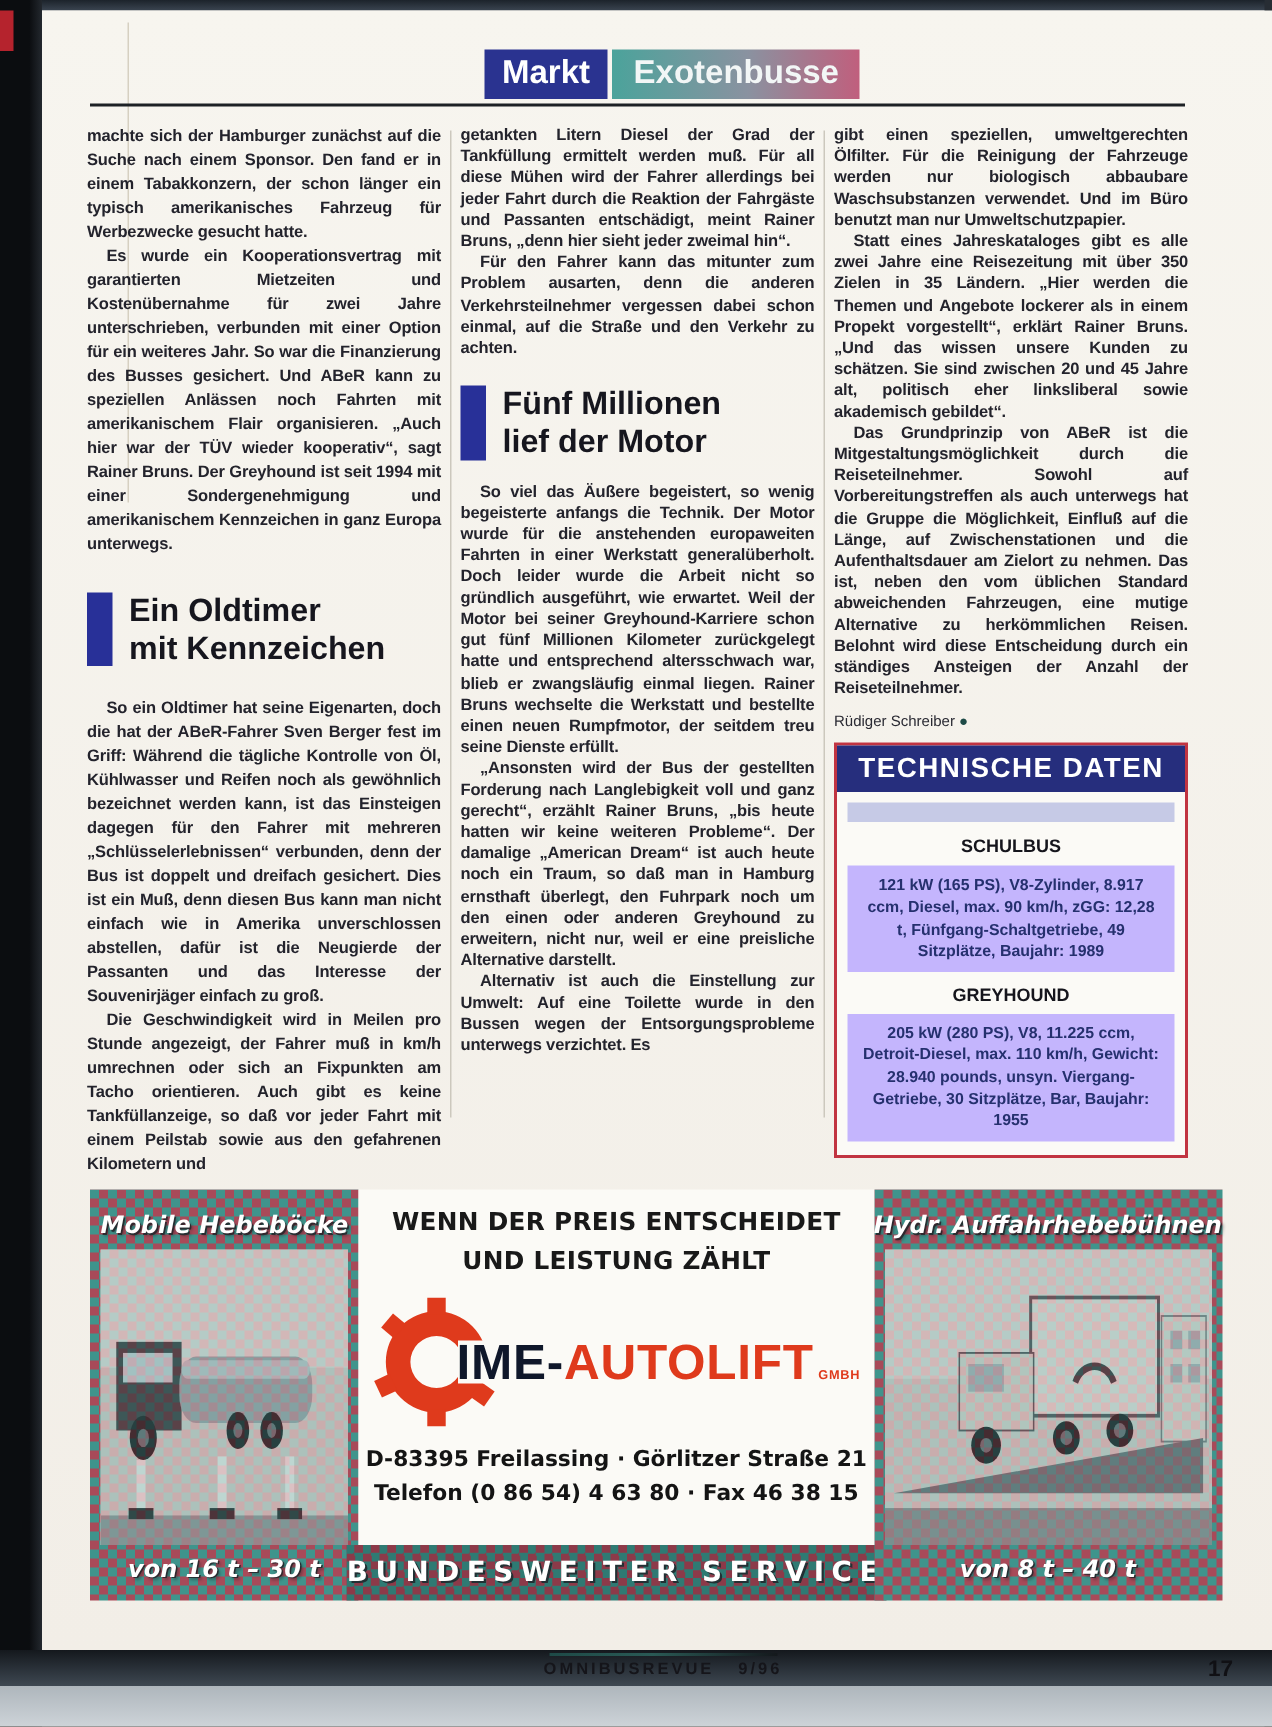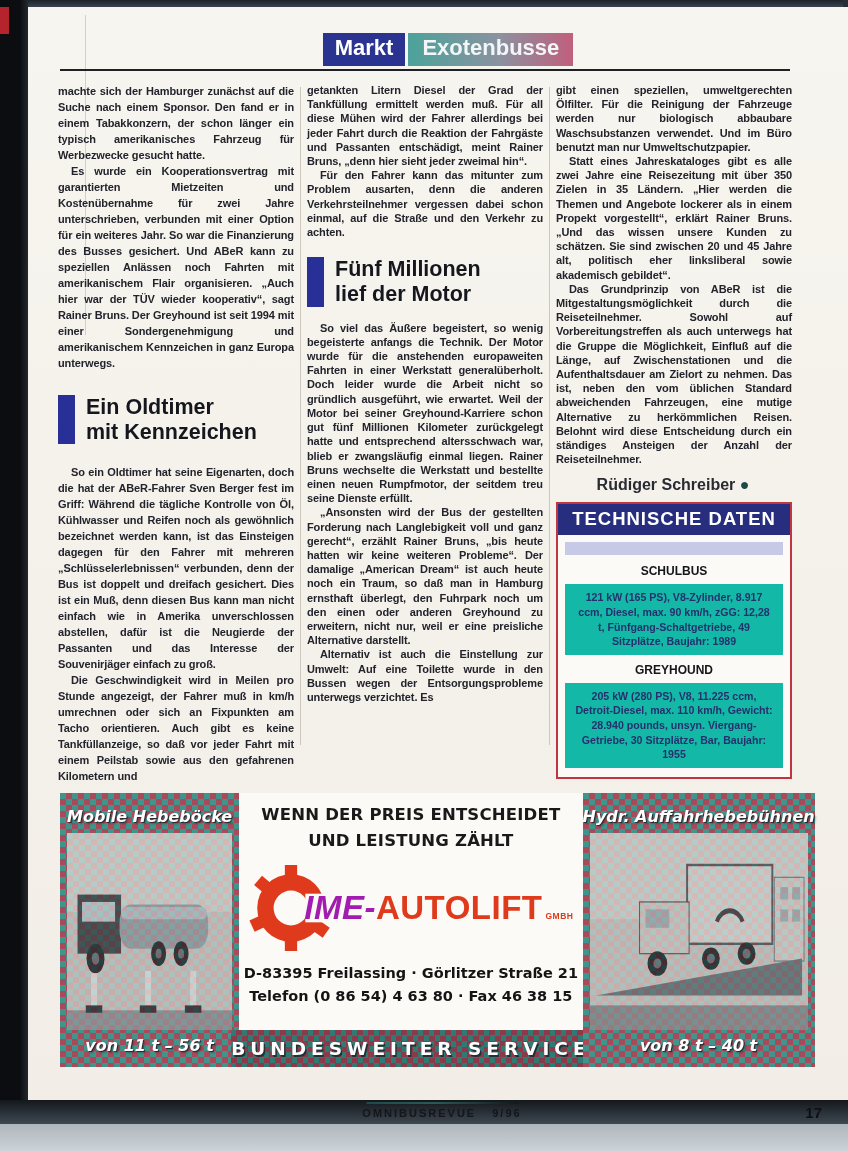--- a/index.html
+++ b/index.html
@@ -23,48 +23,48 @@
   .columns{position:absolute;top:76px;left:30px;width:734px;height:676px;display:flex;}
   .col{width:236px;}
   .colsep{width:1px;background:#ccc8bd;margin:4px 6px 14px 6px;}
   .col p{margin:0;text-align:justify;font-size:11px;font-weight:bold;line-height:14.2px;color:#23232c;letter-spacing:-0.1px;}
   .col-1 p{line-height:16px;}
   .indent{text-indent:13px;}
   .subhead{display:flex;margin:18px 0 14px;}
   .col-1 .subhead{margin:24px 0 20px;}
   .subhead-marker{width:17px;background:#283098;margin-right:11px;}
   .subhead-text{font-size:21.5px;font-weight:bold;line-height:1.15;color:#16161e;}
-  .byline{text-align:center;font-size:16px;font-weight:bold;color:#2a2a33;margin:10px 2px 8px 0;}
+  .byline{text-align:left;font-size:10px;font-weight:normal;color:#2a2a33;margin:10px 2px 8px 0;}
   .byline-mark{color:#1d4a46;}
 
   
   .tech{border:2px solid #c13441;background:#fbfaf6;margin-top:4px;}
   .tech-title{background:#262e7d;color:#fff;text-align:center;font-size:18.5px;font-weight:bold;letter-spacing:1px;padding:4px 0 5px;}
   .tech-body{padding:7px 7px 1px;}
   .tech-strip{height:13px;background:#c6cae6;margin-bottom:9px;}
   .tech-name{text-align:center;font-weight:bold;font-size:12px;color:#15151c;margin:2px 0 6px;}
-  .tech-specs{background:#14b8a6;text-align:center;font-weight:bold;font-size:10.6px;line-height:14.6px;color:#25306e;padding:6px 9px;margin-bottom:8px;}
+  .tech-specs{background:#c4b5fd;text-align:center;font-weight:bold;font-size:10.6px;line-height:14.6px;color:#25306e;padding:6px 9px;margin-bottom:8px;}
 
   
   .ad{position:absolute;top:786px;left:32px;width:730px;height:274px;display:flex;}
   .checker{background:conic-gradient(#a84a59 0 25%,#3f948c 0 50%,#a84a59 0 75%,#3f948c 0);background-size:12px 12px;}
   .checker-dark{background:conic-gradient(#8c3a49 0 25%,#2f7a73 0 50%,#8c3a49 0 75%,#2f7a73 0);background-size:11px 11px;}
   .ad-side{width:232px;padding:7px;display:flex;flex-direction:column;box-sizing:border-box;}
   .ad-banner{height:33px;display:flex;align-items:center;justify-content:center;}
   .ad-script{color:#fff;font-family:"DejaVu Sans",sans-serif;font-style:italic;font-weight:bold;font-size:16px;text-shadow:1px 1px 0 rgba(35,35,40,.85),2px 2px 2px rgba(35,35,40,.4);white-space:nowrap;}
   .ad-photo{flex:1;position:relative;background:#d6d3cd;overflow:hidden;}
   .ad-photo svg{position:absolute;inset:0;width:100%;height:100%;}
   .photo-tint{position:absolute;inset:0;opacity:.28;}
   .ad-caption{height:30px;display:flex;align-items:center;justify-content:center;}
   .ad-center{flex:1;background:#fbfaf6;display:flex;flex-direction:column;align-items:center;padding:12px 2px 0;box-sizing:border-box;}
   .ad-h1,.ad-h2{font-family:"DejaVu Sans",sans-serif;font-size:16.5px;font-weight:bold;color:#191919;letter-spacing:.2px;}
   .ad-h2{margin-top:7px;}
   .logo-row{display:flex;align-items:center;margin:14px 0 2px;height:88px;}
   .logo-text{display:flex;align-items:baseline;margin-left:-30px;position:relative;z-index:2;font-weight:bold;font-size:33px;letter-spacing:.5px;}
-  .logo-ime{color:#a21caf;font-style:italic;}
+  .logo-ime{color:#0f172a;}
   .logo-auto{color:#df3a1c;}
   .logo-gmbh{font-size:8.5px;color:#df3a1c;margin-left:3px;font-weight:bold;}
   .ad-address{margin-top:8px;text-align:center;font-family:"DejaVu Sans",sans-serif;font-weight:bold;font-size:14.5px;line-height:1.6;color:#141414;}
   .service-bar{align-self:stretch;margin:auto -10px 0;height:37px;display:flex;align-items:center;justify-content:center;}
   .service-text{color:#fff;font-family:"DejaVu Sans",sans-serif;font-weight:bold;font-size:18.5px;letter-spacing:5px;text-shadow:1.5px 1.5px 0 #223034;white-space:nowrap;}
 
   
   .footer{position:absolute;top:1066px;left:0;right:12px;height:30px;margin-top:29px;}
   .footer-center{position:absolute;left:50%;transform:translateX(-50%);top:0;text-align:center;}
   .footer-rule{height:2px;width:152px;background:linear-gradient(90deg,#1e4a47,#2a5a55 45%,#14181c);margin:0 auto 3px;}
@@ -158,21 +158,21 @@
             <rect x="32" y="114" width="8" height="28" fill="#efefec"></rect>
               <rect x="25" y="140" width="22" height="6" fill="#2a2c2e"></rect>
             <rect x="104" y="112" width="8" height="30" fill="#efefec"></rect>
               <rect x="97" y="140" width="22" height="6" fill="#2a2c2e"></rect>
             <rect x="164" y="112" width="8" height="30" fill="#efefec"></rect>
               <rect x="157" y="140" width="22" height="6" fill="#2a2c2e"></rect>
           </svg>
           <div class="photo-tint checker"></div>
         </div>
         <div class="ad-caption">
-            <span class="ad-script">von 11 t – 56 t</span>
+            <span class="ad-script">von 16 t – 30 t</span>
           </div>
       </div>
 
       <div class="ad-center">
         <div class="ad-h1">WENN DER PREIS ENTSCHEIDET</div>
         <div class="ad-h2">UND LEISTUNG ZÄHLT</div>
         <div class="logo-row">
           <svg width="86" height="86" viewBox="0 0 84 84">
             <g fill="#df3a1c">
               <path fill-rule="evenodd" d="M42,9 a33,33 0 1 0 0,66 a33,33 0 1 0 0,-66 z M42,25 a17,17 0 1 1 0,34 a17,17 0 1 1 0,-34 z"></path>

